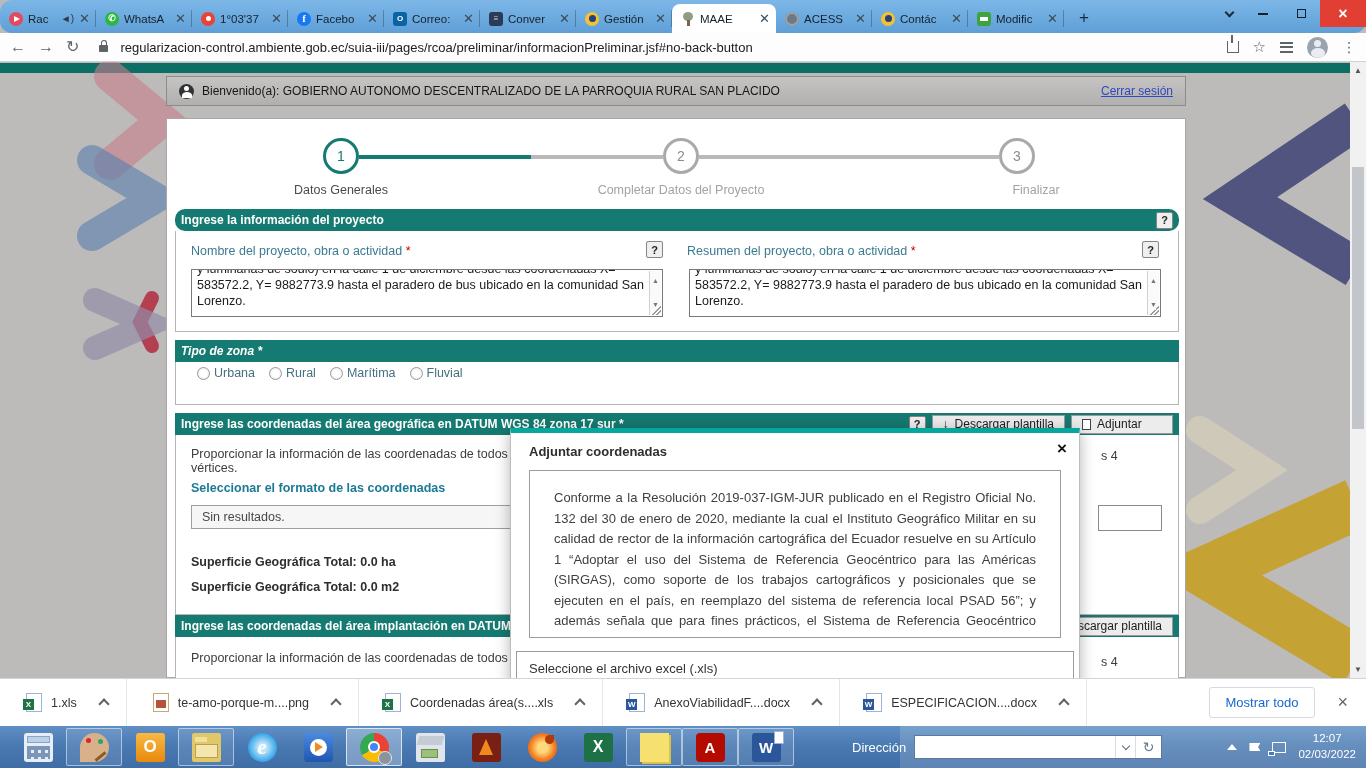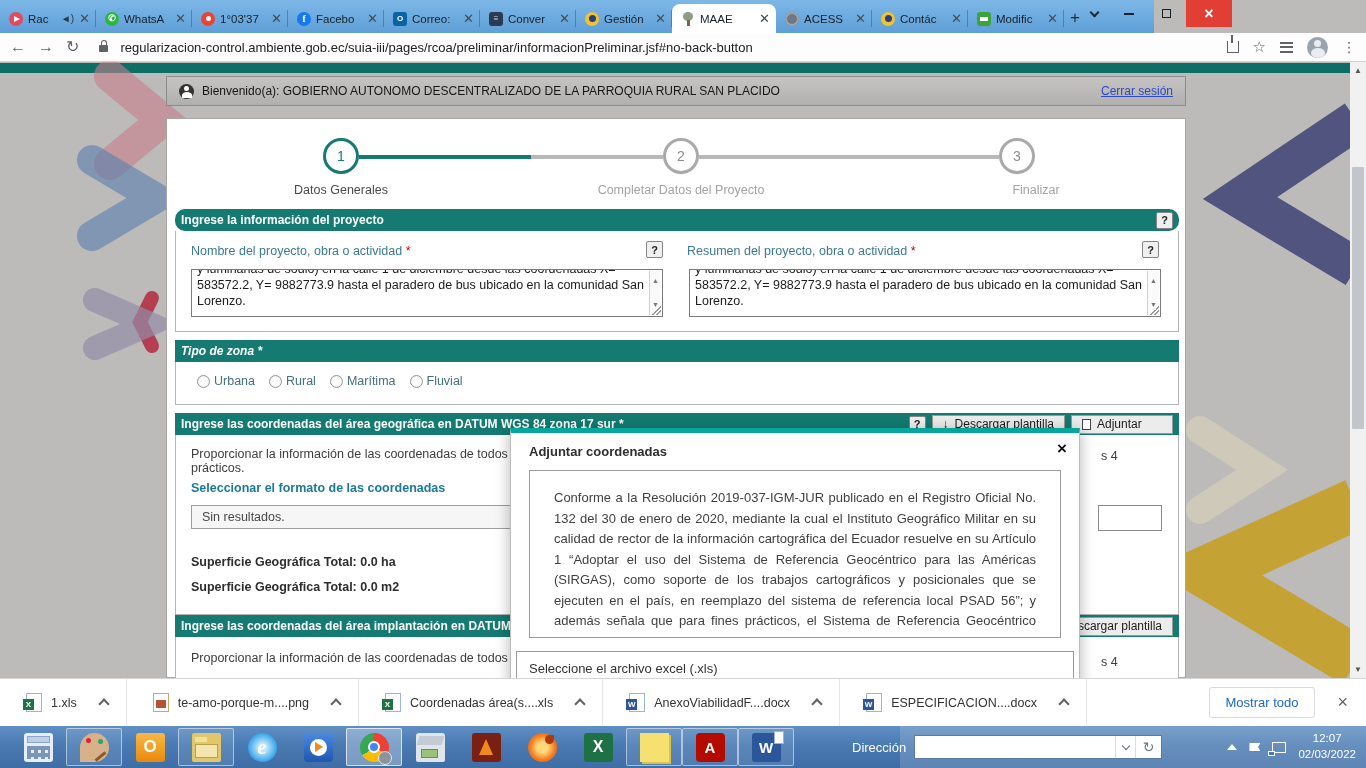--- a/index.html
+++ b/index.html
@@ -1,21 +1,21 @@
 <!DOCTYPE html>
 <html><head>
 <meta charset="utf-8">
 <style>
   * { margin:0; padding:0; box-sizing:border-box; }
   html,body { width:1366px; height:768px; overflow:hidden; font-family:"Liberation Sans", sans-serif; }
   #screen { position:relative; width:1366px; height:768px; background:#bdbbba; overflow:hidden; }
 
   
-  .tabstrip { position:absolute; left:0; top:0; width:1154px; height:33px;
-    background:linear-gradient(#7db7e8,#5e9fd6); display:flex; align-items:flex-end; }
+  .tabstrip { position:absolute; left:0; top:0; width:1366px; height:33px;
+    background:linear-gradient(#7db7e8,#5e9fd6); display:flex; align-items:flex-end;border-radius:12px; }
   .tab { height:29px; width:96px; display:flex; align-items:center; gap:5px; padding:0 6px 0 9px;
     font-size:11.5px; color:#15202b; position:relative; flex:none; cursor:pointer; }
   .tab:not(.active):after { content:""; position:absolute; right:0; top:6px; bottom:6px; width:1px; background:rgba(30,50,70,.35); }
   .tab.active { background:#fff; border-radius:8px 8px 0 0; width:104px; }
   .tab-label { flex:1; overflow:hidden; white-space:nowrap; }
   .tab-x { font-size:13px; color:#3c4a58; flex:none; line-height:1; }
   .fav { width:14px; height:14px; border-radius:50%; flex:none; display:flex; align-items:center; justify-content:center; font-size:8px; font-weight:bold; color:#fff; line-height:1; }
   .fav.sq { border-radius:3px; }
   .fav-radio{background:#e14a5f;} .fav-radio i{width:0;height:0;border-left:6px solid #fff;border-top:3.5px solid transparent;border-bottom:3.5px solid transparent;margin-left:2px;}
   .fav-wa{background:#2bb741; font-size:9px;}
@@ -360,21 +360,21 @@
             <span>▲</span>
             <span>▼</span>
           </div>
         <div class="rsz"></div>
       </div>
 
       <div class="sec-hdr" style="top:221px;font-style:italic;">
         <span>Tipo de zona *</span>
       </div>
       <div class="sec-box" style="top:243px; height:43px;"></div>
-      <div class="radio-row" style="left:30px; top:255px;">
+      <div class="radio-row" style="left:30px; top:247px;">
         <span class="radio"></span>
         <span class="radio-lbl">Urbana</span>
         <span class="radio"></span>
         <span class="radio-lbl">Rural</span>
         <span class="radio"></span>
         <span class="radio-lbl">Marítima</span>
         <span class="radio"></span>
         <span class="radio-lbl">Fluvial</span>
       </div>
 
@@ -384,21 +384,21 @@
         <span class="hdr-btn" style="margin-left:6px;">
             <span>↓</span>
             <span>Descargar plantilla</span>
           </span>
         <span class="hdr-btn" style="margin-left:6px; width:102px;">
             <span class="pg-glyph"></span>
             <span>Adjuntar</span>
           </span>
       </div>
       <div class="sec-box" style="top:316px; height:180px;"></div>
-      <div class="frag" style="left:24px; top:328px;"><span>Proporcionar la información de las coordenadas de todos</span><br><span>prácticos.</span></div>
+      <div class="frag" style="left:24px; top:328px;"><span>Proporcionar la información de las coordenadas de todos</span><br><span>vértices.</span></div>
       <div class="frag" style="left:934px; top:330px;">s 4</div>
       <div class="link-teal" style="left:24px; top:362px;">Seleccionar el formato de las coordenadas</div>
       <div class="noresult" style="left:24px; top:386px; width:672px;">Sin resultados.</div>
       <div class="mini-input" style="left:931px; top:386px; width:64px; height:26px;"></div>
       <div class="bold-line" style="left:24px; top:436px;">Superficie Geográfica Total: 0.0 ha</div>
       <div class="bold-line" style="left:24px; top:461px;">Superficie Geográfica Total: 0.0 m2</div>
 
       <div class="sec-hdr" style="top:496px;">
         <span style="white-space:nowrap; overflow:hidden;">Ingrese las coordenadas del área implantación en DATUM WGS 84 zona 17 sur *</span>
         <span class="hdr-btn" style="margin-left:auto;">

